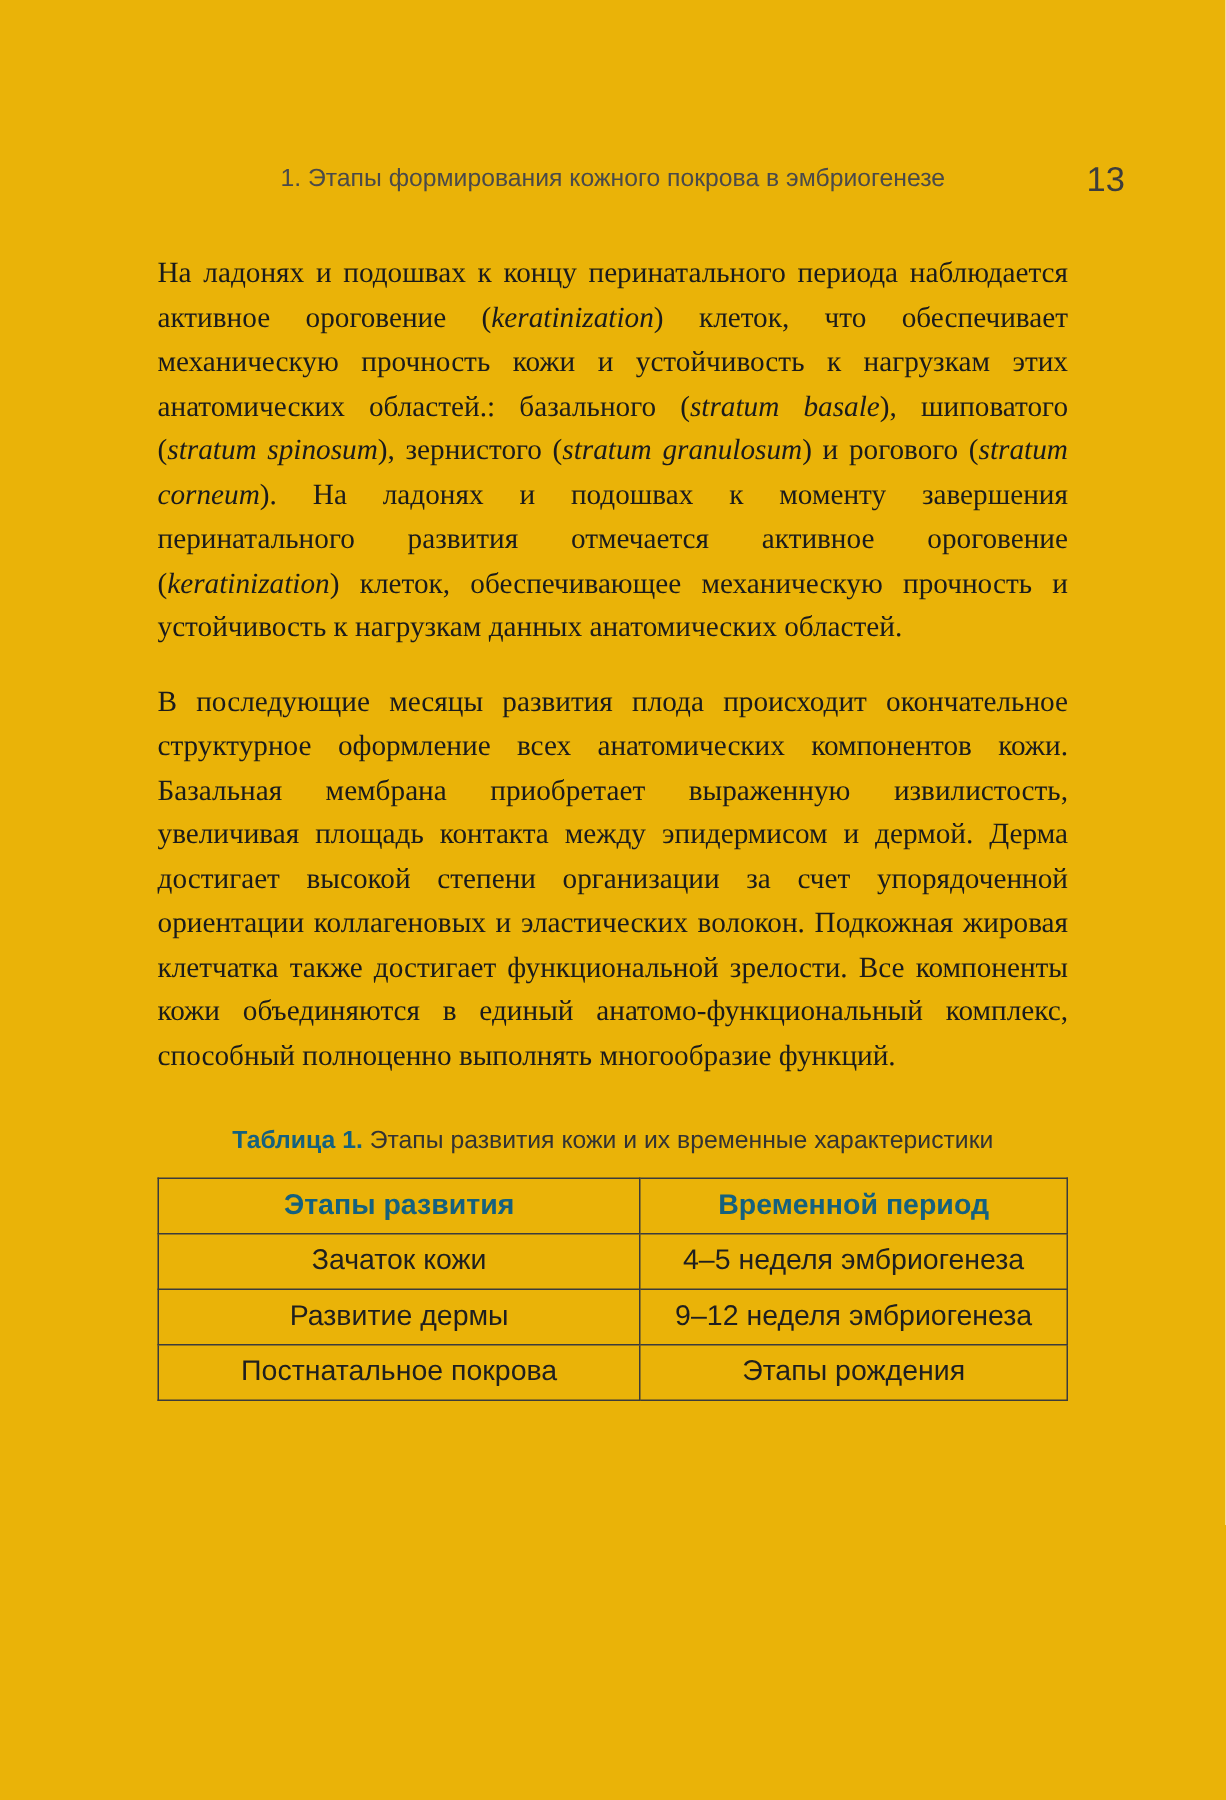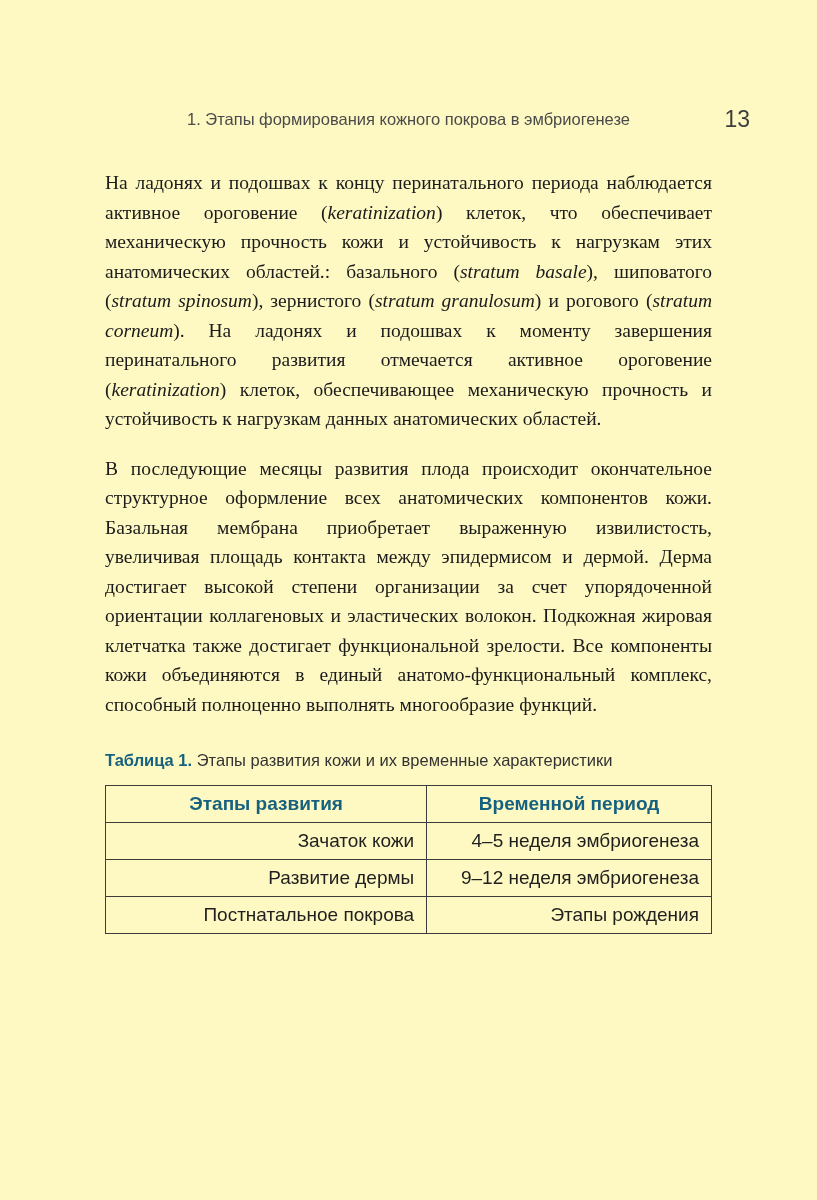--- a/index.html
+++ b/index.html
@@ -4,21 +4,21 @@
 <style>
   html, body {
     margin: 0;
     padding: 0;
     background: #ffffff;
   }
   .page {
     position: relative;
     width: 817px;
     height: 1200px;
-    background: #fef9c3;
+    background: #eab308;
     box-sizing: border-box;
     padding: 108px 105px 0 105px;
     font-family: "Liberation Serif", serif;
     color: #1b1b1b;
     overflow: hidden;
   }
   
   .running-header {
     position: relative;
     font-family: "Liberation Sans", sans-serif;
@@ -50,20 +50,21 @@
   }
   .body-text p.para em {
   }
   
   .table-caption {
     margin: 30px 0 14px 0;
     font-family: "Liberation Sans", sans-serif;
     font-size: 16.5px;
     line-height: 22px;
     color: #333333;
+    text-align: center;
   }
   .caption-label {
     color: var(--accent, #15617f);
     font-weight: bold;
   }
   
   table.stages {
     width: 100%;
     border-collapse: collapse;
     font-family: "Liberation Sans", sans-serif;
@@ -78,21 +79,21 @@
     padding: 6px 12px;
     vertical-align: middle;
     line-height: 24px;
   }
   table.stages th {
     color: var(--accent, #15617f);
     font-weight: bold;
     text-align: center;
   }
   table.stages td {
-    text-align: right;
+    text-align: center;
   }
   table.stages col.col-left  { width: 53%; }
   table.stages col.col-right { width: 47%; }
 </style>
 </head>
 <body>
 
 <div class="page">
 
   <div class="running-header">

